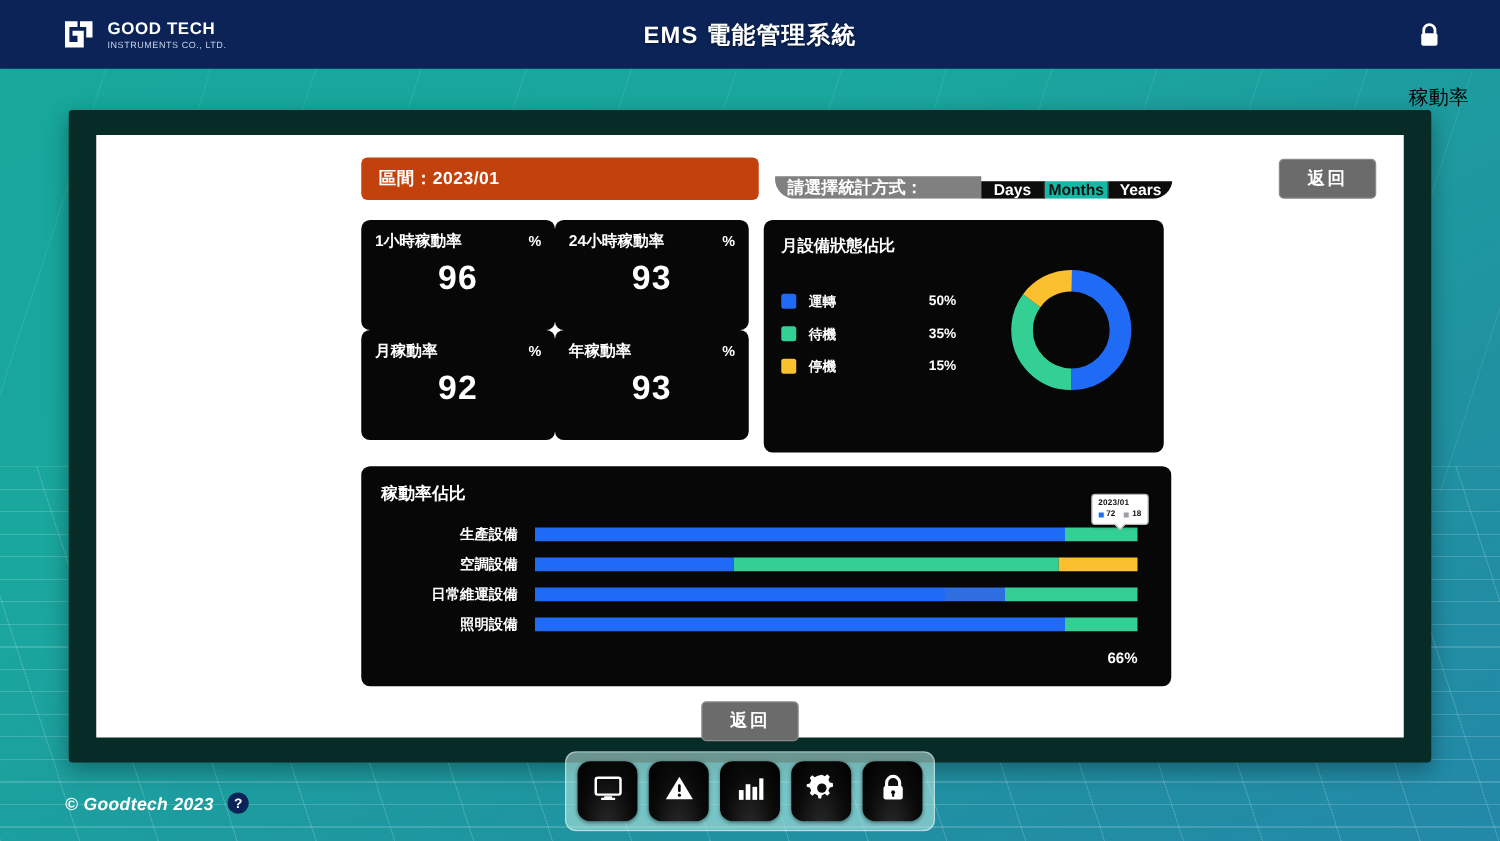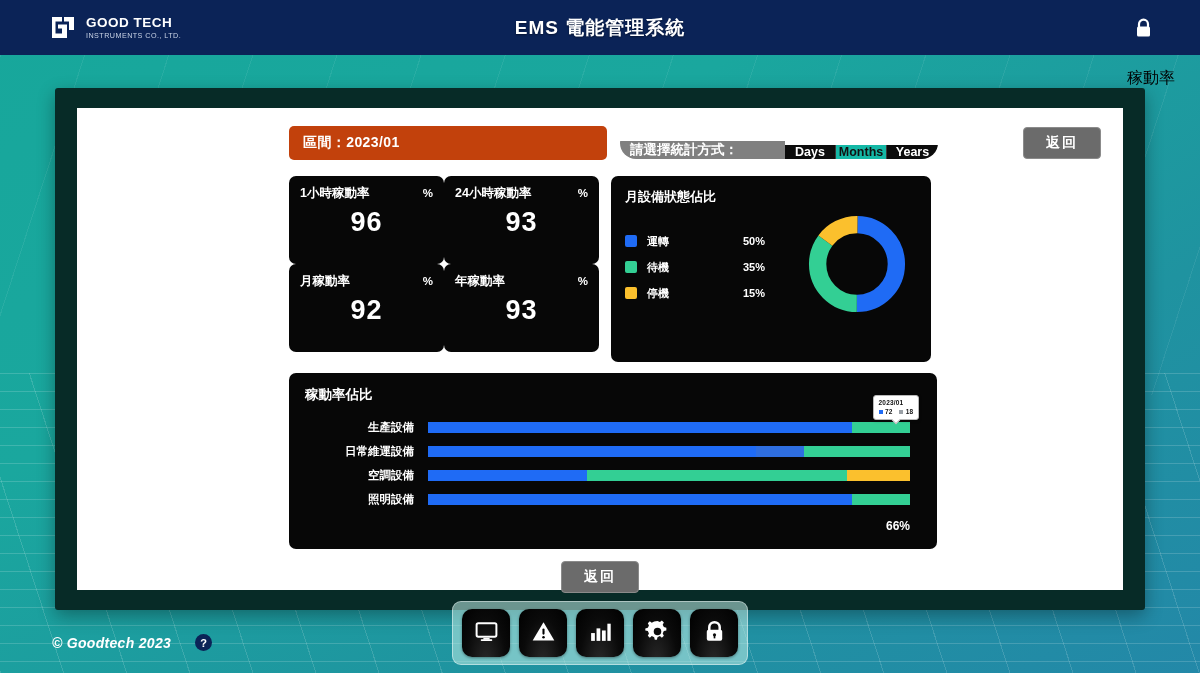--- a/index.html
+++ b/index.html
@@ -191,21 +191,21 @@
   .btn-back-bottom {
     background: #6b6b6b; color: #ffffff;
     border: 1px solid #8b8b8b; border-radius: 4px;
     font-size: 14px; font-weight: bold; letter-spacing: 2px;
     width: 78px; height: 32px; cursor: pointer; font-family: inherit;
   }
 
   
   .footer {
     position: absolute; z-index: 4; left: 52px; bottom: 22px;
-    display: flex; align-items: center; gap: 24px;
+    display: flex; align-items: center; gap: 11px;
   }
   .copyright {
     color: #ffffff; font-size: 14px; font-style: italic; font-weight: bold;
     letter-spacing: .3px;
   }
   .help-badge {
     width: 17px; height: 17px; border-radius: 50%;
     background: #0b2357; color: #ffffff;
     display: flex; align-items: center; justify-content: center;
     font-size: 11px; font-weight: bold; cursor: pointer;
@@ -357,33 +357,33 @@
       </div>
 
       <div class="bar-row">
         <div class="bar-name">生產設備</div>
         <div class="bar-track">
           <span class="bar-seg" style="width:88%;background:#1f6bf5"></span>
           <span class="bar-seg" style="width:12%;background:#33cf94"></span>
         </div>
       </div>
       <div class="bar-row">
+        <div class="bar-name">空調設備</div>
+        <div class="bar-track">
+          <span class="bar-seg" style="width:33%;background:#1f6bf5"></span>
+          <span class="bar-seg" style="width:54%;background:#33cf94"></span>
+          <span class="bar-seg" style="width:13%;background:#fbc02d"></span>
+        </div>
+      </div>
+      <div class="bar-row">
         <div class="bar-name">日常維運設備</div>
         <div class="bar-track">
           <span class="bar-seg" style="width:68%;background:#1f6bf5"></span>
           <span class="bar-seg" style="width:10%;background:#2e6ee0"></span>
           <span class="bar-seg" style="width:22%;background:#33cf94"></span>
-        </div>
-      </div>
-      <div class="bar-row">
-        <div class="bar-name">空調設備</div>
-        <div class="bar-track">
-          <span class="bar-seg" style="width:33%;background:#1f6bf5"></span>
-          <span class="bar-seg" style="width:54%;background:#33cf94"></span>
-          <span class="bar-seg" style="width:13%;background:#fbc02d"></span>
         </div>
       </div>
       <div class="bar-row">
         <div class="bar-name">照明設備</div>
         <div class="bar-track">
           <span class="bar-seg" style="width:88%;background:#1f6bf5"></span>
           <span class="bar-seg" style="width:12%;background:#33cf94"></span>
         </div>
       </div>
 

